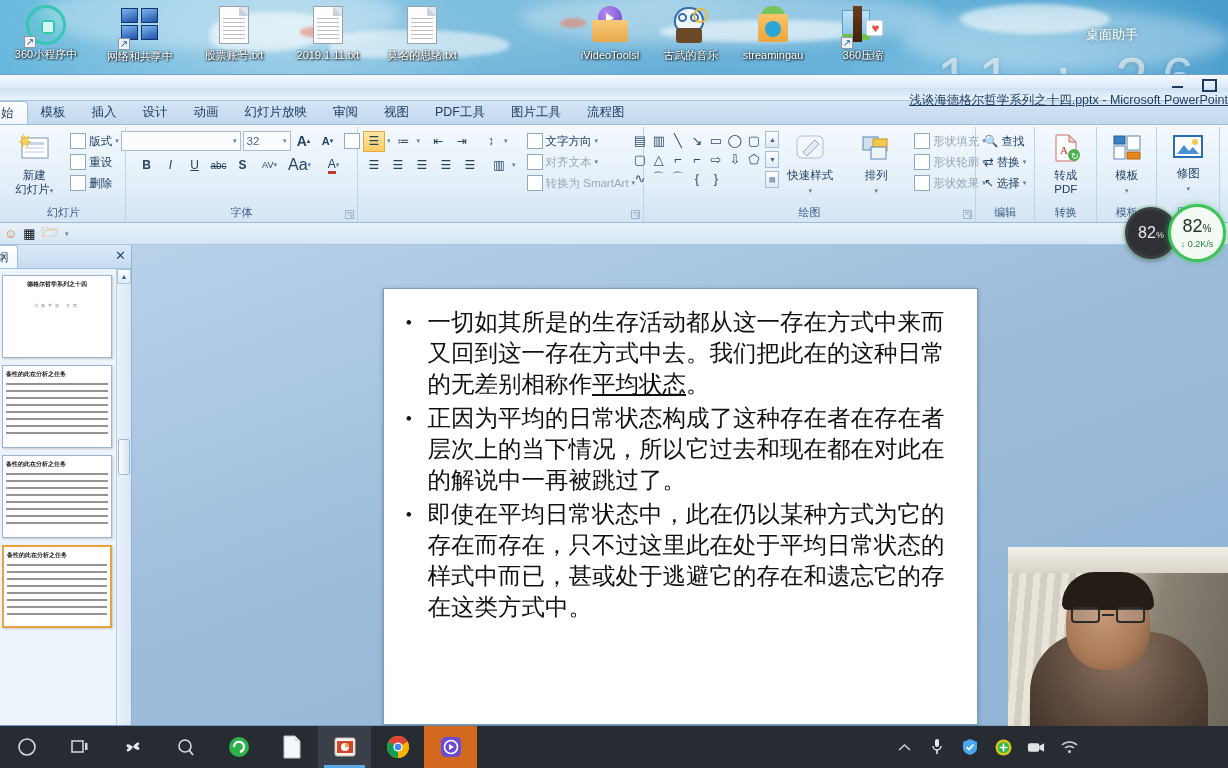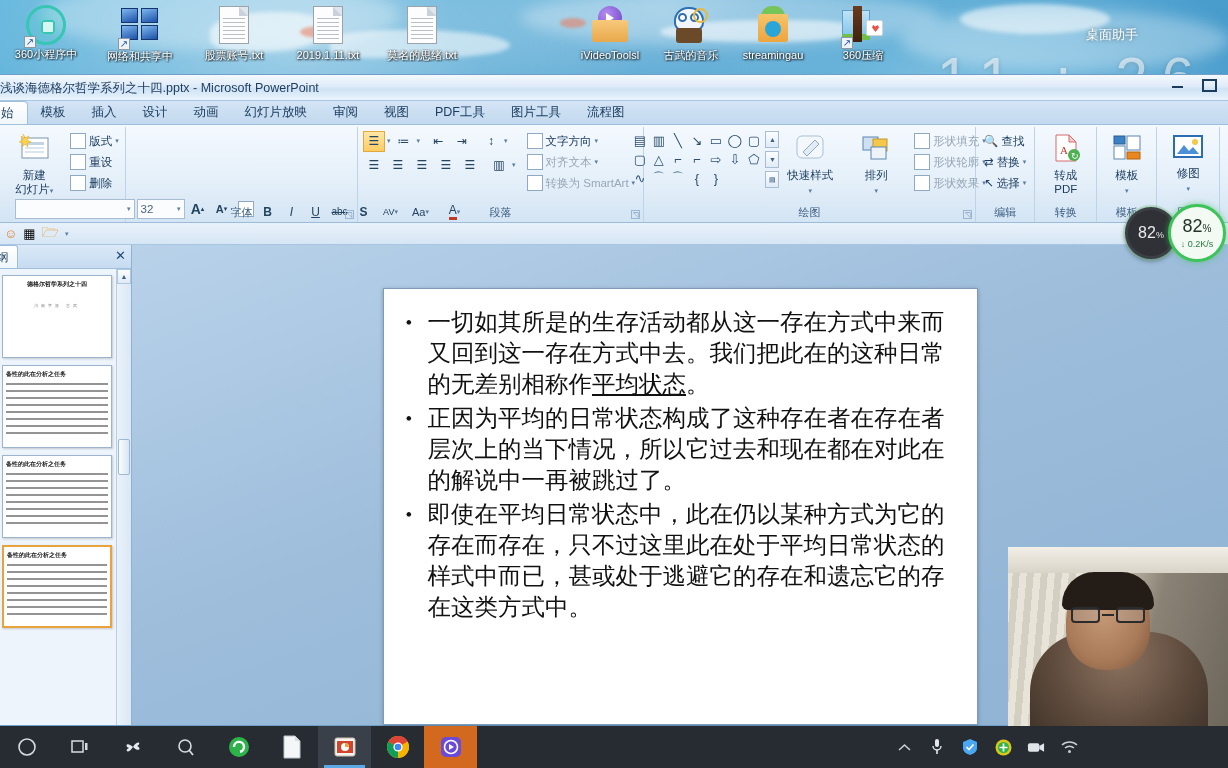--- a/index.html
+++ b/index.html
@@ -179,22 +179,22 @@
     border-left: none; border-right: none;
     display: flex; flex-direction: column;
   }
   
   #title-bar {
     height: 27px; position: relative;
     background: linear-gradient(180deg, #f4f9fd 0%, #dfecf9 45%, #cfe2f4 55%, #eaf4fd 100%);
     border-bottom: 1px solid #a9c6e0;
   }
   #title-text {
-    position: absolute; left: 0; right: 0; top: 5px; text-align: left;
-    font-size: 12.5px; color: #1c3c5e;
+    position: absolute; left: 0; right: 0; top: 17px; text-align: right;
+    font-size: 12.5px; color: #1c3c5e; text-decoration: underline;
   }
   .winbtn {
     position: absolute; top: 2px; width: 29px; height: 21px;
     color: #1c3c5e; font-size: 13px; text-align: center; line-height: 21px;
     border-radius: 3px;
   }
   .winbtn.min { right: 36px; }
   .winbtn.max { right: 4px; }
   .winbtn.min:after { content:""; display:inline-block; width:11px; height:2px; background:#1c3c5e; vertical-align:4px;}
   .winbtn.max:after { content:""; display:inline-block; width:11px; height:9px; border:2px solid #1c3c5e; vertical-align:0px;}
@@ -621,21 +621,21 @@
           <div class="smallbtn">
             <span class="sqicon"></span>
             <span>删除</span>
           </div>
         </div>
       </div>
       <div class="gtitle">幻灯片</div>
     </div>
 
     <div class="rgroup" style="width:232px">
-      <div class="gbody" style="flex-direction:row;align-items:flex-end">
+      <div class="gbody" style="flex-direction:column;align-items:center">
         <div class="toolrow" style="margin-bottom:3px">
           <div class="fontname">
             <span></span>
               <span class="caret" style="margin-left:4px">▾</span>
           </div>
           <div class="fontsize">
             <span>32</span>
               <span class="caret">▾</span>
           </div>
           <div class="fmtbtn">
@@ -664,21 +664,21 @@
               <s style="font-size:10px">abc</s>
             </div>
           <div class="fmtbtn">
               <b>S</b>
             </div>
           <div class="fmtbtn" style="width:28px">
               <span style="font-size:9px">AV</span>
               <span class="caret">▾</span>
             </div>
           <div class="fmtbtn" style="width:28px">
-              <span style="font-size:11px">Aa</span>
+              <span style="font-size:16px">Aa</span>
               <span class="caret">▾</span>
             </div>
           <div class="fmtbtn" style="width:28px;margin-left:4px">
             <span style="border-bottom:3px solid #c0392b;font-size:12px">A</span>
               <span class="caret">▾</span>
           </div>
         </div>
       </div>
       <div class="gtitle">字体</div>
       <div class="dlg">◹</div>
@@ -718,21 +718,20 @@
             <span>对齐文本</span>
               <span class="caret">▾</span>
           </div>
           <div class="smallbtn dim">
             <span class="sqicon"></span>
             <span>转换为 SmartArt</span>
               <span class="caret">▾</span>
           </div>
         </div>
       </div>
-      <div class="gtitle">段落</div>
       <div class="dlg">◹</div>
     </div>
 
     <div class="rgroup" style="width:332px">
       <div class="gbody">
         <div class="shapegrid">
           <div class="shapecell">▤</div>
           <div class="shapecell">▥</div>
           <div class="shapecell">╲</div>
           <div class="shapecell">↘</div>

